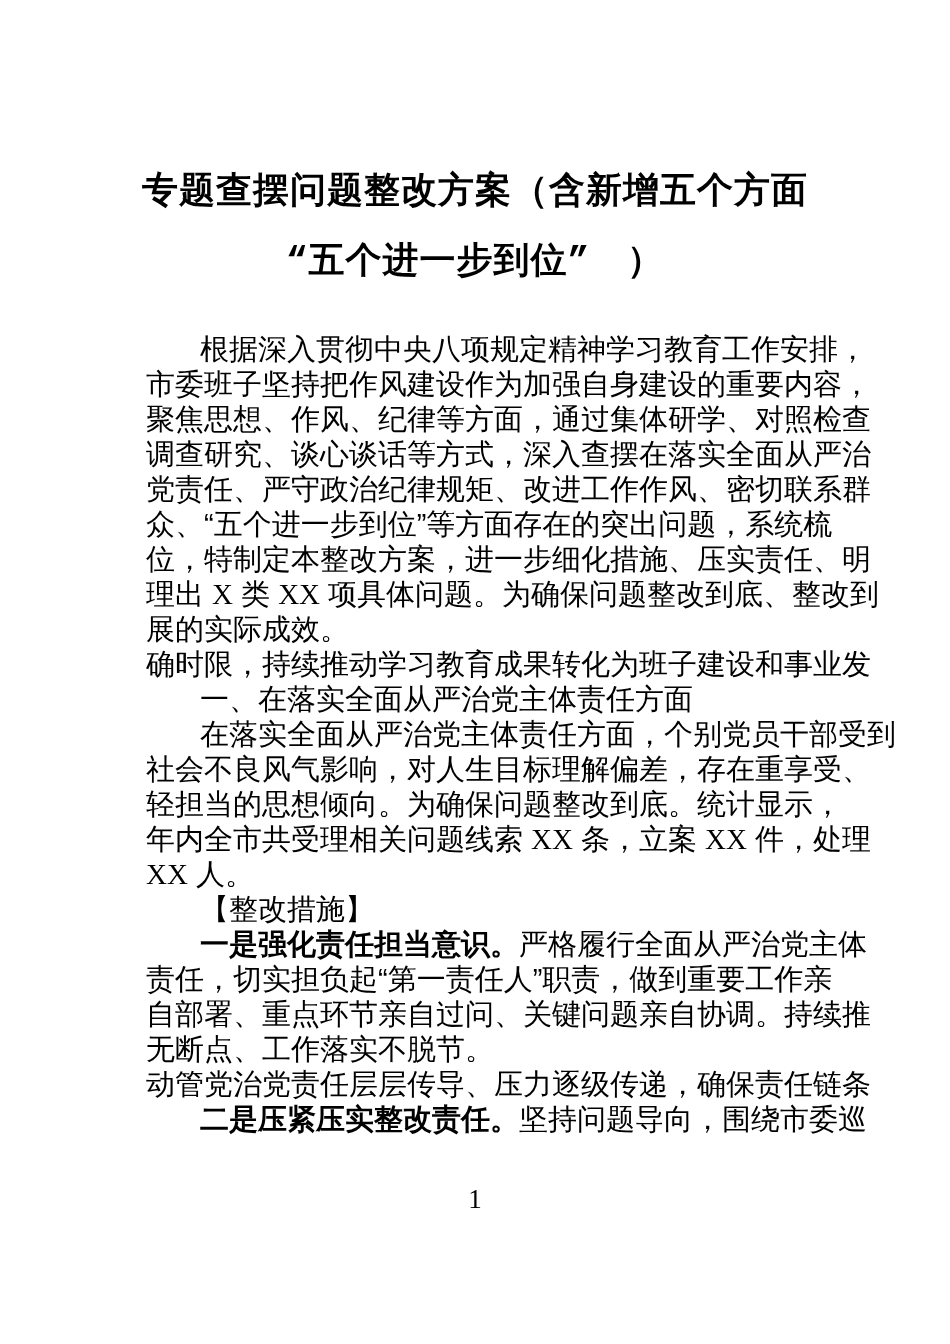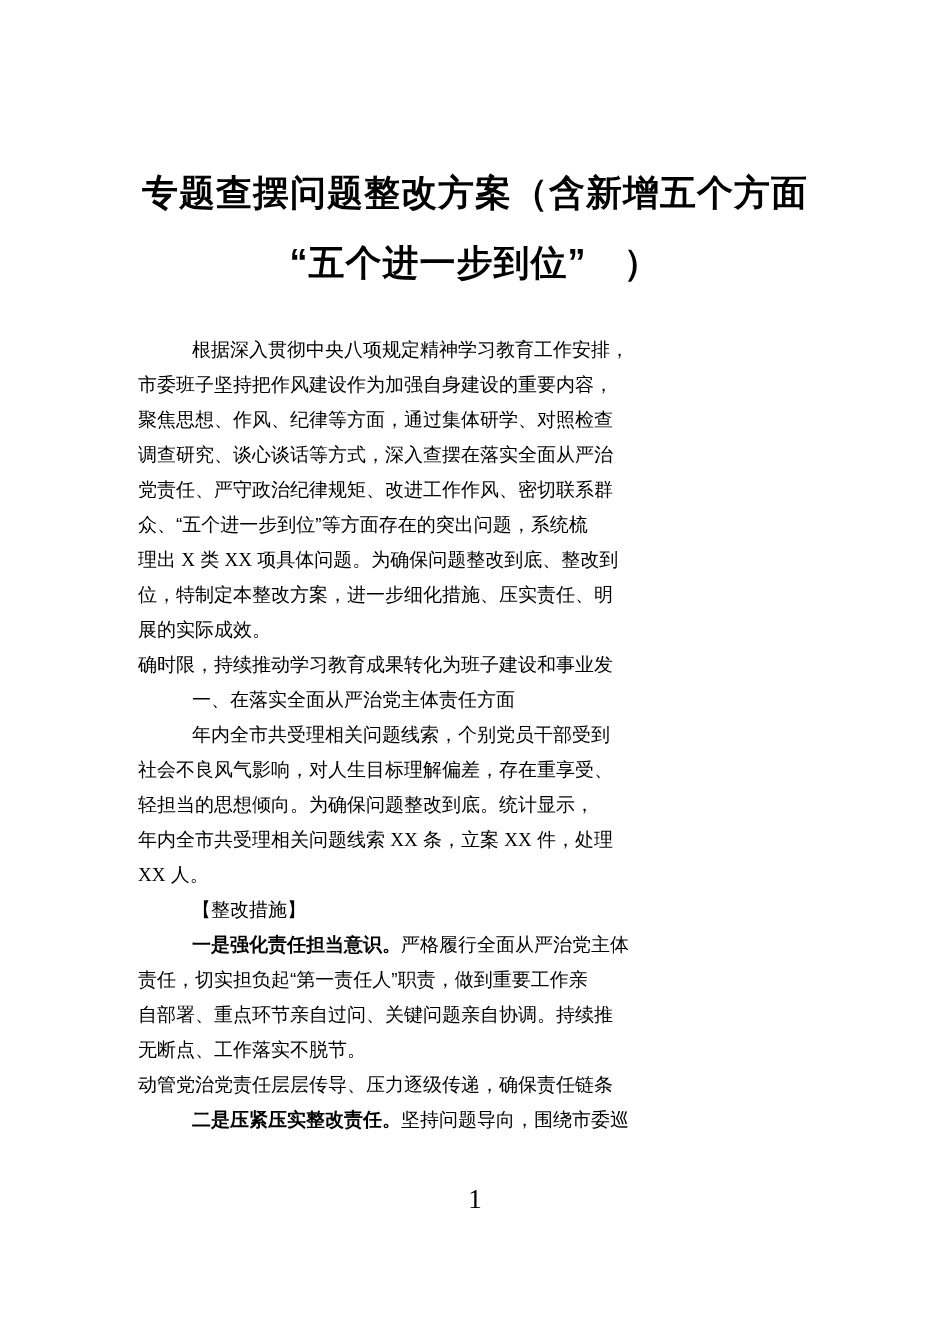--- a/index.html
+++ b/index.html
@@ -16,27 +16,27 @@
     position: absolute;
     top: 158px;
     left: 0;
     right: 0;
     text-align: center;
     font-weight: bold;
     font-size: 36px;
     line-height: 70px;
     letter-spacing: 1px;
   }
-  .title-line { height: 70px; white-space: nowrap; }
+  .title-line { height: 70px; white-space: nowrap; font-family: Liberation Mono, monospace; }
   .body-block {
     position: absolute;
-    left: 138px;
+    left: 146px;
     top: 332px;
     width: 684px;
-    font-size: 19px;
+    font-size: 29px;
     line-height: 35px;
   }
   .line { height: 35px; white-space: nowrap; }
   .line.indent { padding-left: 54px; }
   .line b { font-weight: bold; font-family: Liberation Serif, serif; }
   .latin {
     font-family: "Liberation Serif", "DejaVu Serif", serif;
   }
   .pagenum {
     position: absolute;
@@ -58,26 +58,26 @@
     <div class="title-line">“五个进一步到位”　）</div>
   </div>
 
   <div class="body-block">
       <div class="line indent"><span>根据深入贯彻中央八项规定精神学习教育工作安排，</span></div>
       <div class="line"><span>市委班子坚持把作风建设作为加强自身建设的重要内容，</span></div>
       <div class="line"><span>聚焦思想、作风、纪律等方面，通过集体研学、对照检查</span></div>
       <div class="line"><span>调查研究、谈心谈话等方式，深入查摆在落实全面从严治</span></div>
       <div class="line"><span>党责任、严守政治纪律规矩、改进工作作风、密切联系群</span></div>
       <div class="line"><span>众、“五个进一步到位”等方面存在的突出问题，系统梳</span></div>
+      <div class="line"><span>位，特制定本整改方案，进一步细化措施、压实责任、明</span></div>
       <div class="line"><span>理出 </span><span class="latin">X</span><span> 类 </span><span class="latin">XX</span><span> 项具体问题。为确保问题整改到底、整改到</span></div>
-      <div class="line"><span>位，特制定本整改方案，进一步细化措施、压实责任、明</span></div>
       <div class="line"><span>展的实际成效。</span></div>
       <div class="line"><span>确时限，持续推动学习教育成果转化为班子建设和事业发</span></div>
       <div class="line indent"><span>一、在落实全面从严治党主体责任方面</span></div>
-      <div class="line indent"><span>年内全市共受理相关问题线索，个别党员干部受到</span></div>
+      <div class="line indent"><span>在落实全面从严治党主体责任方面，个别党员干部受到</span></div>
       <div class="line"><span>社会不良风气影响，对人生目标理解偏差，存在重享受、</span></div>
       <div class="line"><span>轻担当的思想倾向。为确保问题整改到底。统计显示，</span></div>
       <div class="line"><span>年内全市共受理相关问题线索 </span><span class="latin">XX</span><span> 条，立案 </span><span class="latin">XX</span><span> 件，处理</span></div>
       <div class="line"><span class="latin">XX</span><span> 人。</span></div>
       <div class="line indent"><span>【整改措施】</span></div>
       <div class="line indent"><b>一是强化责任担当意识。</b><span>严格履行全面从严治党主体</span></div>
       <div class="line"><span>责任，切实担负起“第一责任人”职责，做到重要工作亲</span></div>
       <div class="line"><span>自部署、重点环节亲自过问、关键问题亲自协调。持续推</span></div>
       <div class="line"><span>无断点、工作落实不脱节。</span></div>
       <div class="line"><span>动管党治党责任层层传导、压力逐级传递，确保责任链条</span></div>

